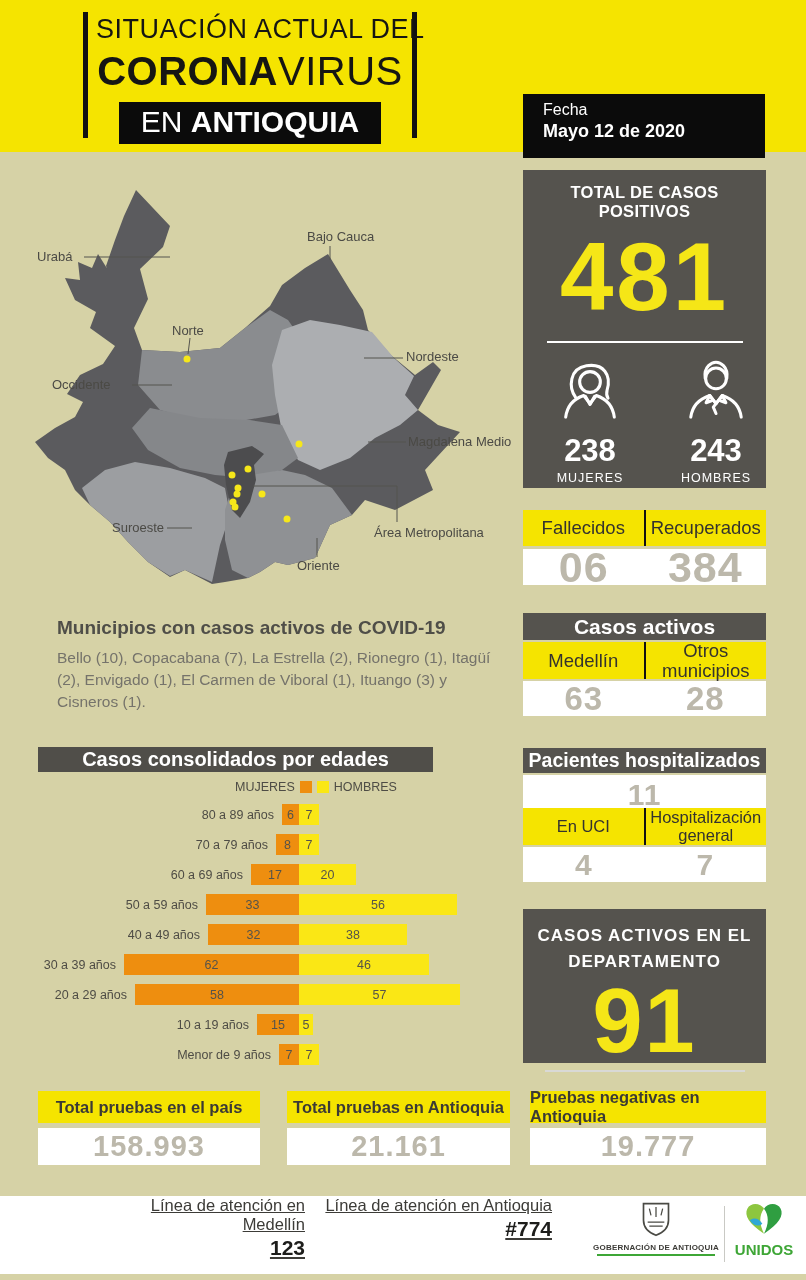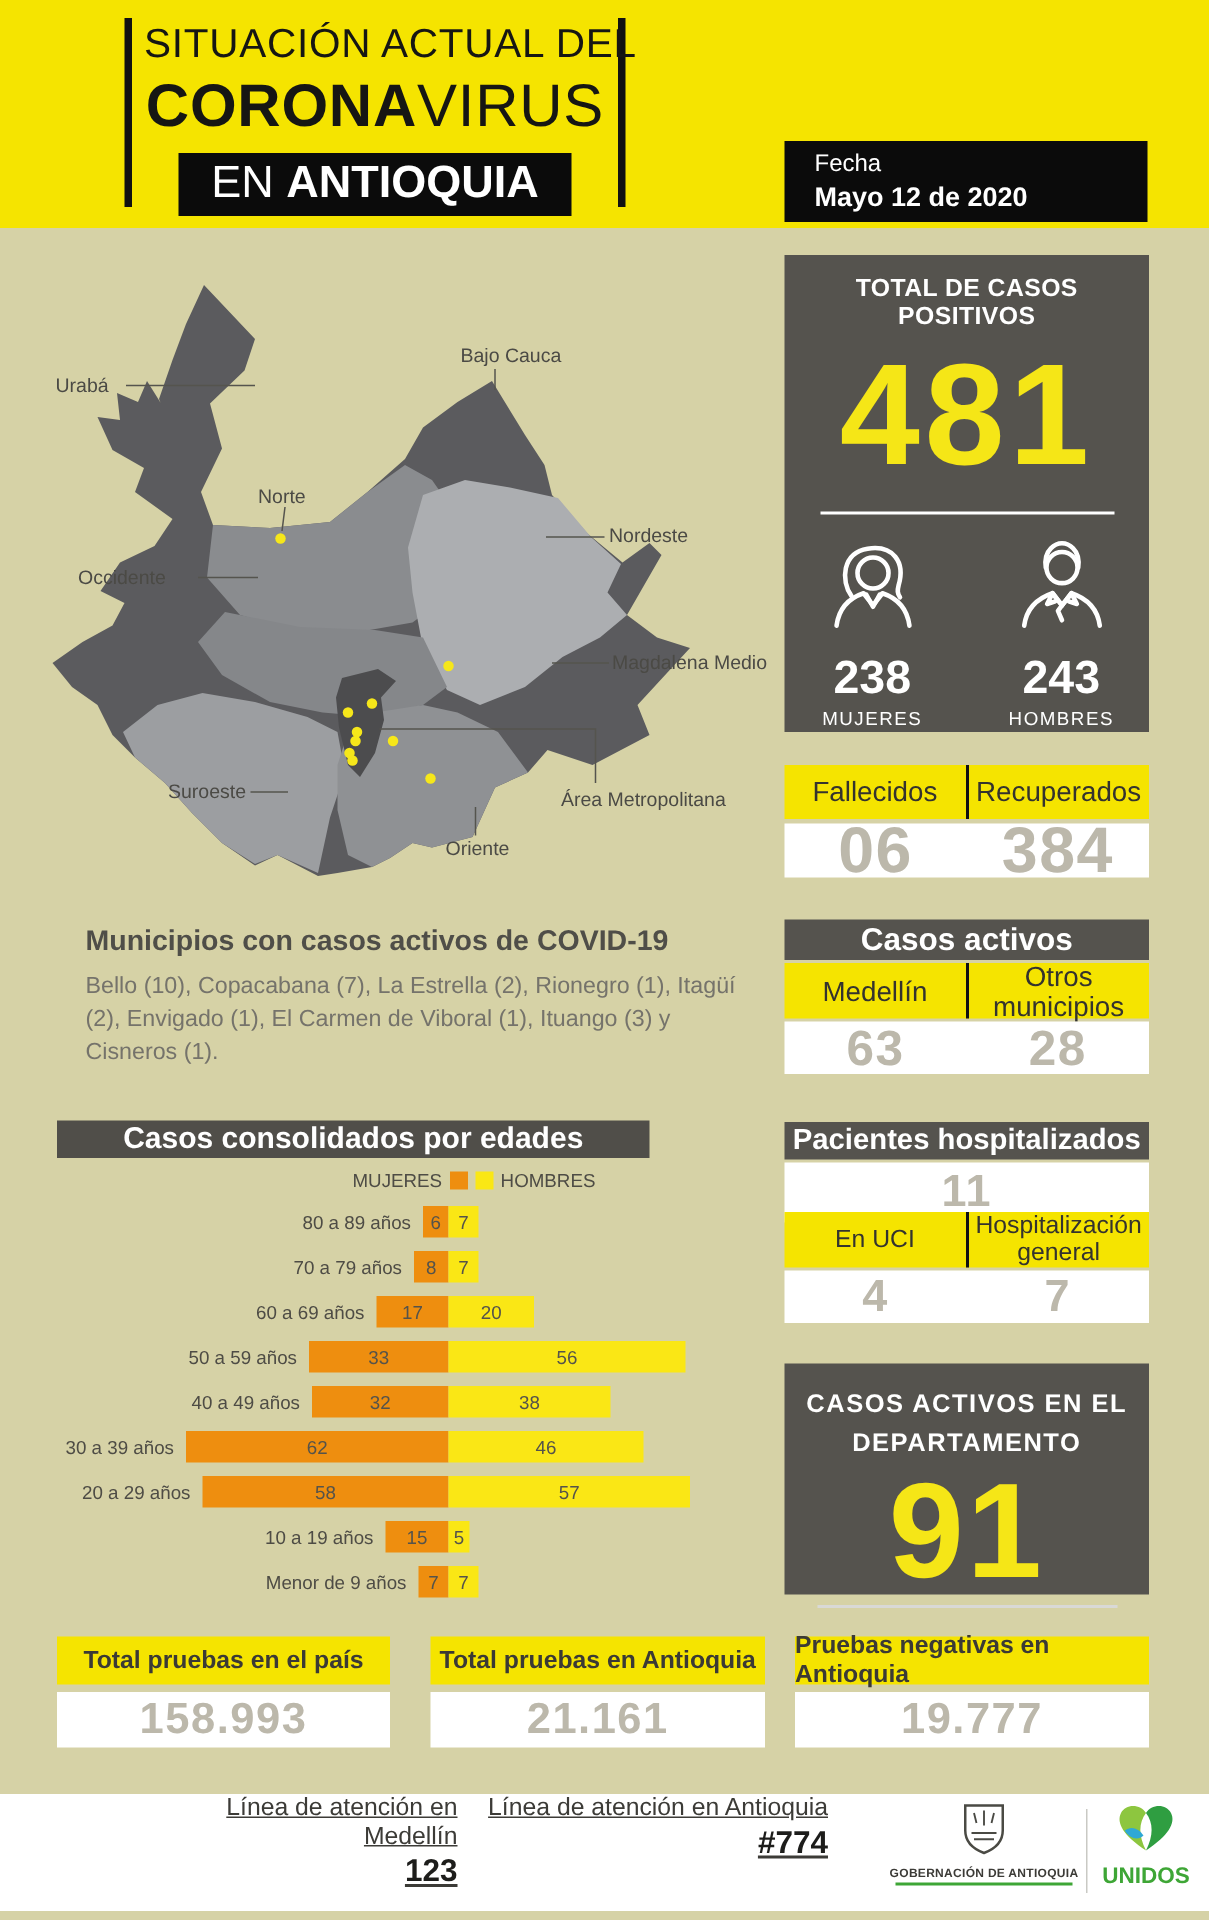--- a/index.html
+++ b/index.html
@@ -10,21 +10,21 @@
   .header{position:absolute;left:0;top:0;width:806px;height:152px;background:#F5E400;padding-left:33px;}
   .title-bar{position:absolute;top:12px;width:5px;height:126px;background:#111;}
   .title-bar.left{left:83px}
   .title-bar.right{left:412px}
   .title-block{position:absolute;left:96px;top:14px;width:308px;text-align:center;color:#161613;}
   .t1{font-size:27px;letter-spacing:.5px;white-space:nowrap;}
   .t2{font-size:40px;margin-top:4px;white-space:nowrap;letter-spacing:.5px;}
   .t2 b,.t3 b{font-weight:700;}
   .t3{display:inline-block;background:#0b0b0b;color:#fff;font-size:30px;margin-top:8px;
       padding:3px 22px 5px 22px;white-space:nowrap;}
-  .date-box{position:absolute;left:523px;top:94px;width:242px;height:54px;background:#0b0b0b;
+  .date-box{position:absolute;left:523px;top:94px;width:242px;height:64px;background:#0b0b0b;
             color:#fff;box-sizing:border-box;padding:7px 0 0 20px;}
   .date-label{font-size:16px;}
   .date-value{font-size:18px;font-weight:700;margin-top:2px;}
 
   
   .map{position:absolute;left:20px;top:170px;width:490px;height:430px;}
   .map svg{position:absolute;left:0;top:0;}
   .map-label{position:absolute;font-size:13px;color:#4B4A45;white-space:nowrap;}
 
   
@@ -32,21 +32,21 @@
   .muni-body{position:absolute;left:57px;top:647px;width:438px;font-size:15.5px;color:#75736B;line-height:1.42;}
 
   
   .rc{position:absolute;left:523px;width:243px;box-sizing:border-box;}
   .dark-box{background:#55534E;color:#fff;text-align:center;}
   .total-box{top:170px;height:318px;padding-top:13px;}
   .total-title{font-size:16.5px;font-weight:700;letter-spacing:.3px;}
   .big-yellow{font-weight:700;color:#F5E617;line-height:1;}
   .total-value{font-size:96px;letter-spacing:3px;margin-top:8px;}
   .white-rule{width:196px;height:2px;background:#fff;margin:16px auto 0 auto;}
-  .people-row{display:flex;justify-content:center;gap:26px;margin-top:12px;}
+  .people-row{display:flex;justify-content:flex-end;gap:26px;margin-top:12px;}
   .person{width:100px;text-align:center;}
   .person-num{font-size:31px;font-weight:700;margin-top:2px;}
   .person-cap{font-size:12.5px;letter-spacing:1px;margin-top:2px;}
 
   .yellow-row{display:flex;background:#F5E400;color:#34332E;text-align:center;align-items:stretch;}
   .yellow-cell{flex:1;display:flex;align-items:center;justify-content:center;font-size:18.5px;line-height:1.08;padding:4px 2px;}
   .y-divider{width:2px;background:#111;}
   .white-row{display:flex;background:#fff;text-align:center;}
   .white-cell{flex:1;display:flex;align-items:center;justify-content:center;
               font-weight:700;color:#BCB8AB;letter-spacing:1px;}

